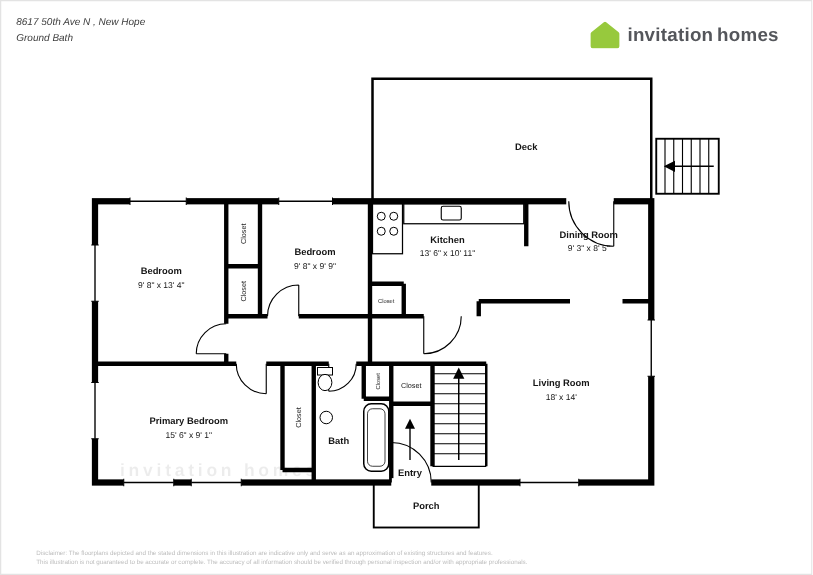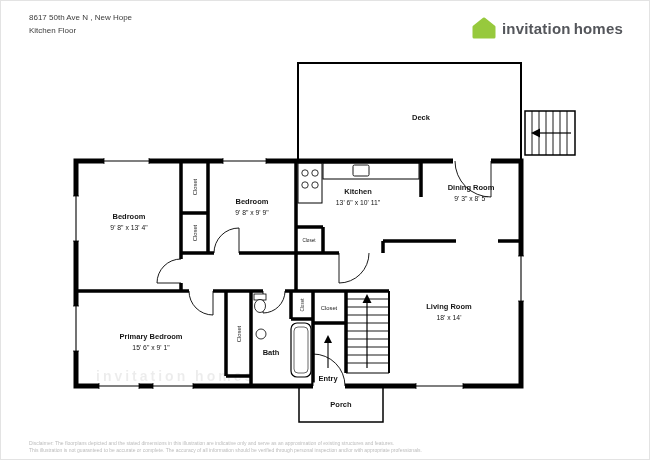--- a/index.html
+++ b/index.html
@@ -1,39 +1,39 @@
 <!DOCTYPE html>
 <html><head>
 <meta charset="utf-8">
 <style>
   html,body{margin:0;padding:0;background:#fff;}
   .canvas{position:relative;width:650px;height:460px;background:#fff;border:1px solid #e3e3e3;
           font-family:"Liberation Sans",sans-serif;overflow:hidden;box-sizing:border-box;}
-  .hdr{position:absolute;top:10px;left:28px;color:#3c3c3c;font-size:8px;line-height:13px;}
+  .hdr{position:absolute;top:10px;left:12px;color:#3c3c3c;font-size:8px;line-height:13px;font-style:italic;}
   .brand{position:absolute;top:16px;right:26px;display:flex;align-items:center;gap:6px;}
   .brand-text{font-size:15px;color:#54565B;letter-spacing:.2px;}
   .brand-text .w1{font-weight:700;}
   .brand-text .w2{font-weight:700;margin-left:3px;}
   .plan{position:absolute;left:0;top:0;}
   .ftr{position:absolute;left:28px;right:20px;bottom:5px;color:#bcbcbc;font-size:5px;line-height:7px;}
   svg text{font-family:"Liberation Sans",sans-serif;fill:#151515;}
   .rname{font-size:7.5px;font-weight:bold;text-anchor:middle;}
   .rdims{font-size:6.8px;text-anchor:middle;}
   .closet{font-size:5.8px;text-anchor:middle;fill:#222;}
   .closet-xs{font-size:4.6px;text-anchor:middle;fill:#222;}
   .wm{font-size:14px;letter-spacing:3px;fill:#000;opacity:.07;font-weight:bold;}
 </style>
 </head>
 <body>
 
 <div class="canvas">
 
   <div class="hdr">
     <div>8617 50th Ave N , New Hope</div>
-    <div>Kitchen Floor</div>
+    <div>Ground Bath</div>
   </div>
 
   <div class="brand">
     <svg width="24" height="22" viewBox="0 0 24 22">
       <polygon points="12,2 22,10 22,20 2,20 2,10" fill="#97C93D" stroke="#97C93D" stroke-width="3" stroke-linejoin="round"></polygon>
     </svg>
     <div class="brand-text">
       <span class="w1">invitation</span><span class="w2">homes</span>
     </div>
   </div>

